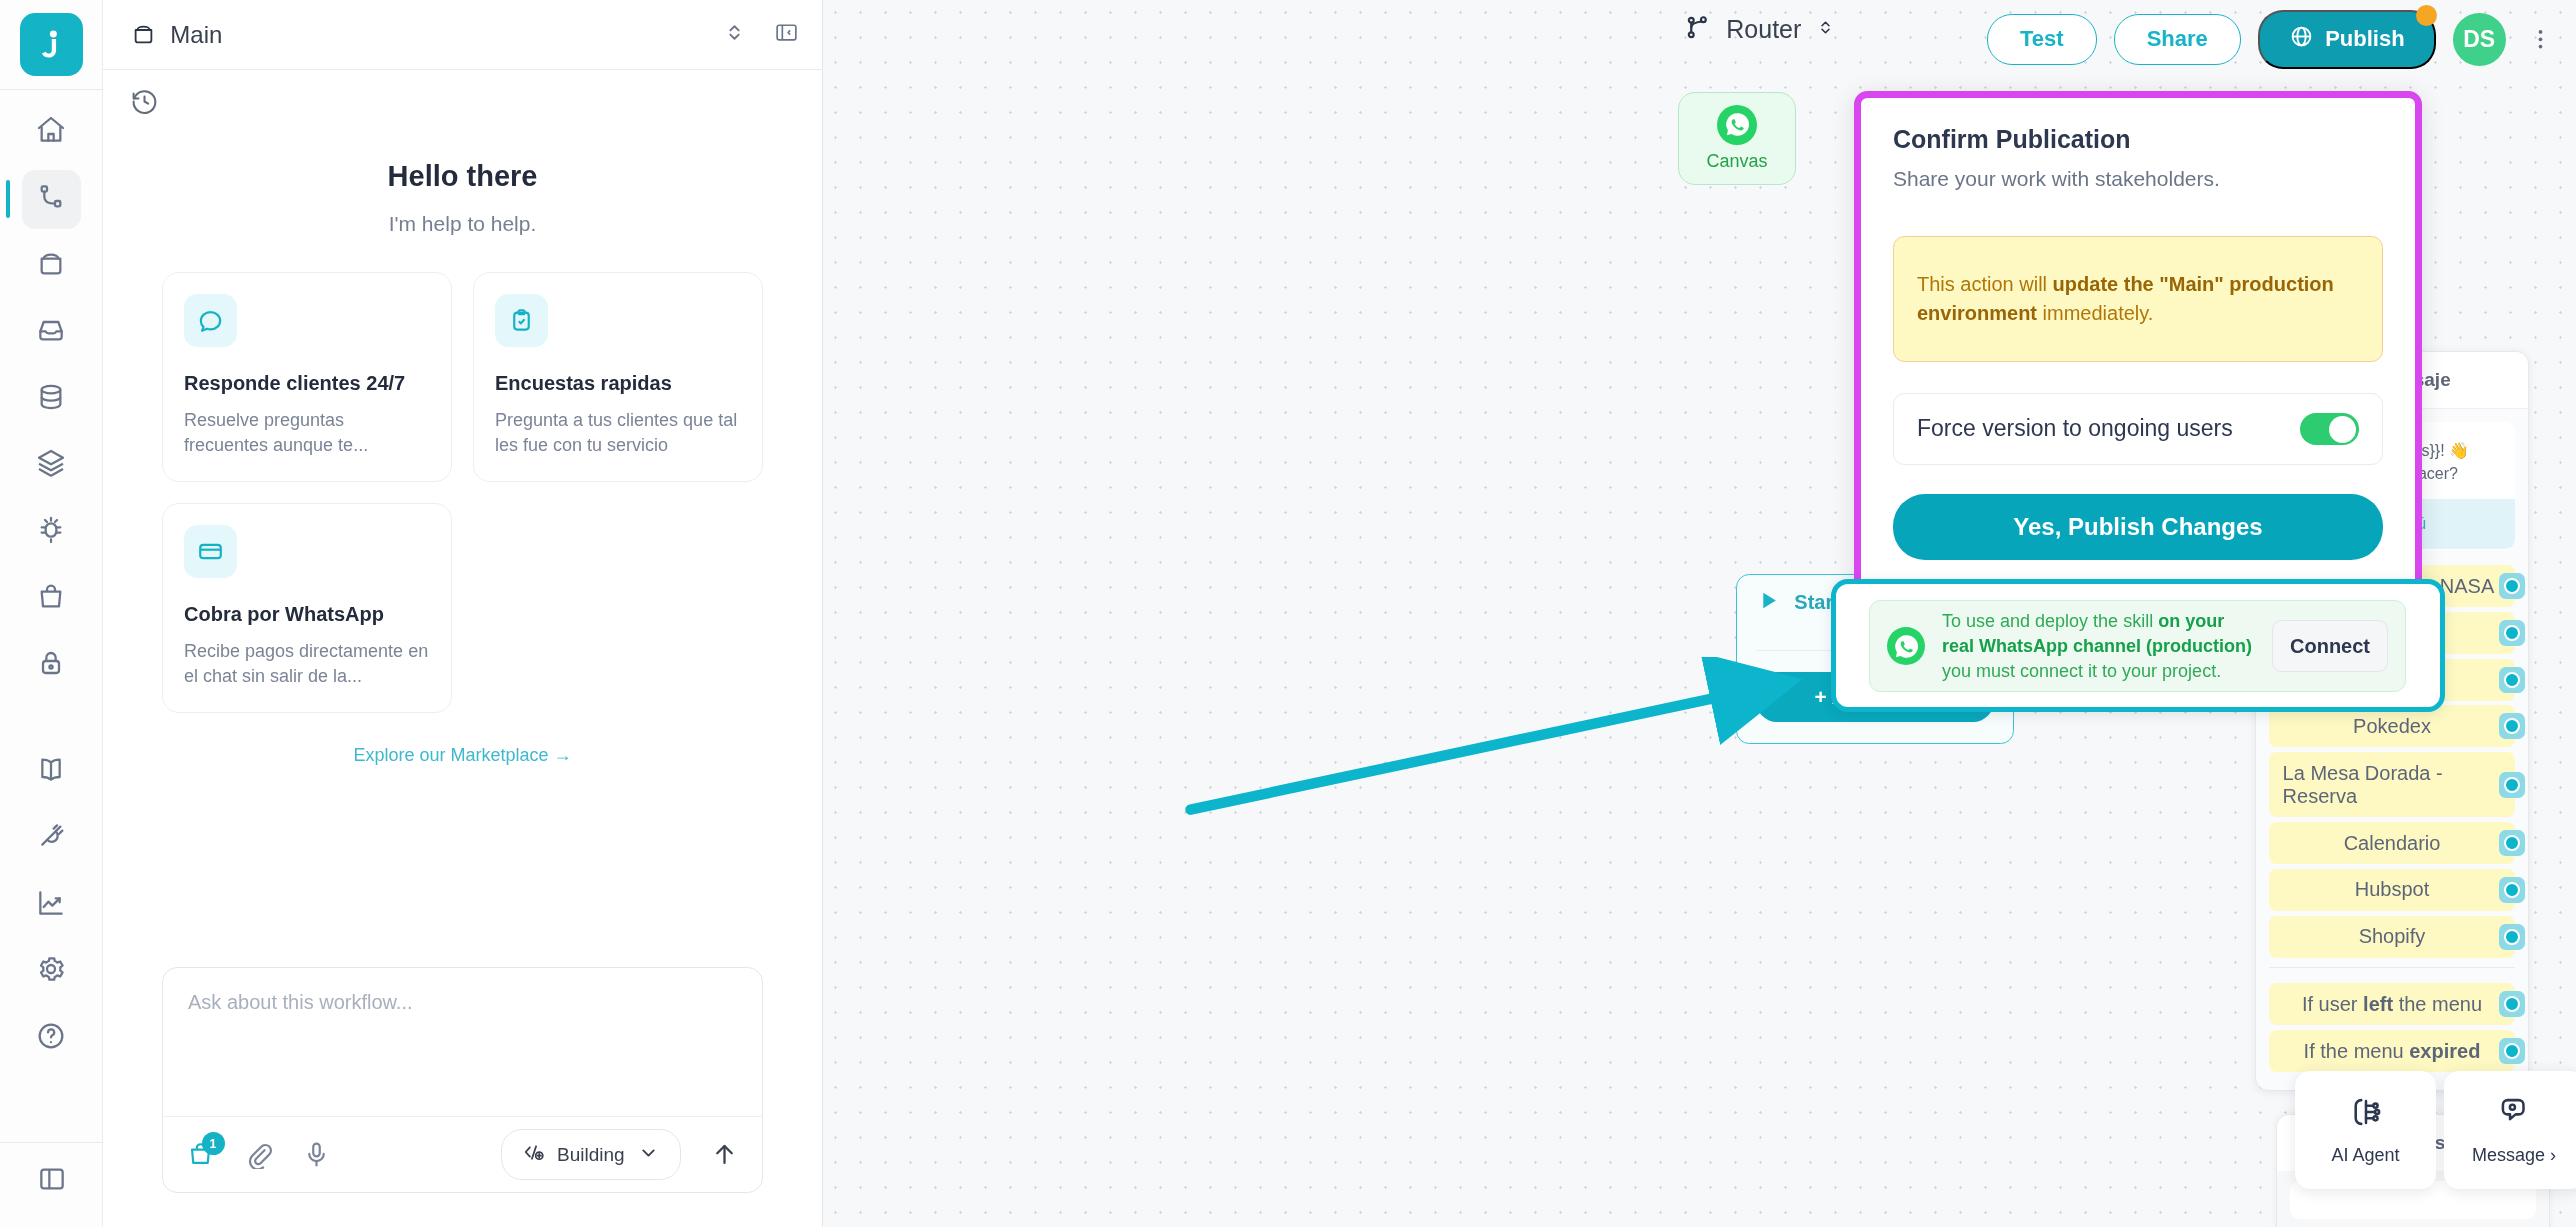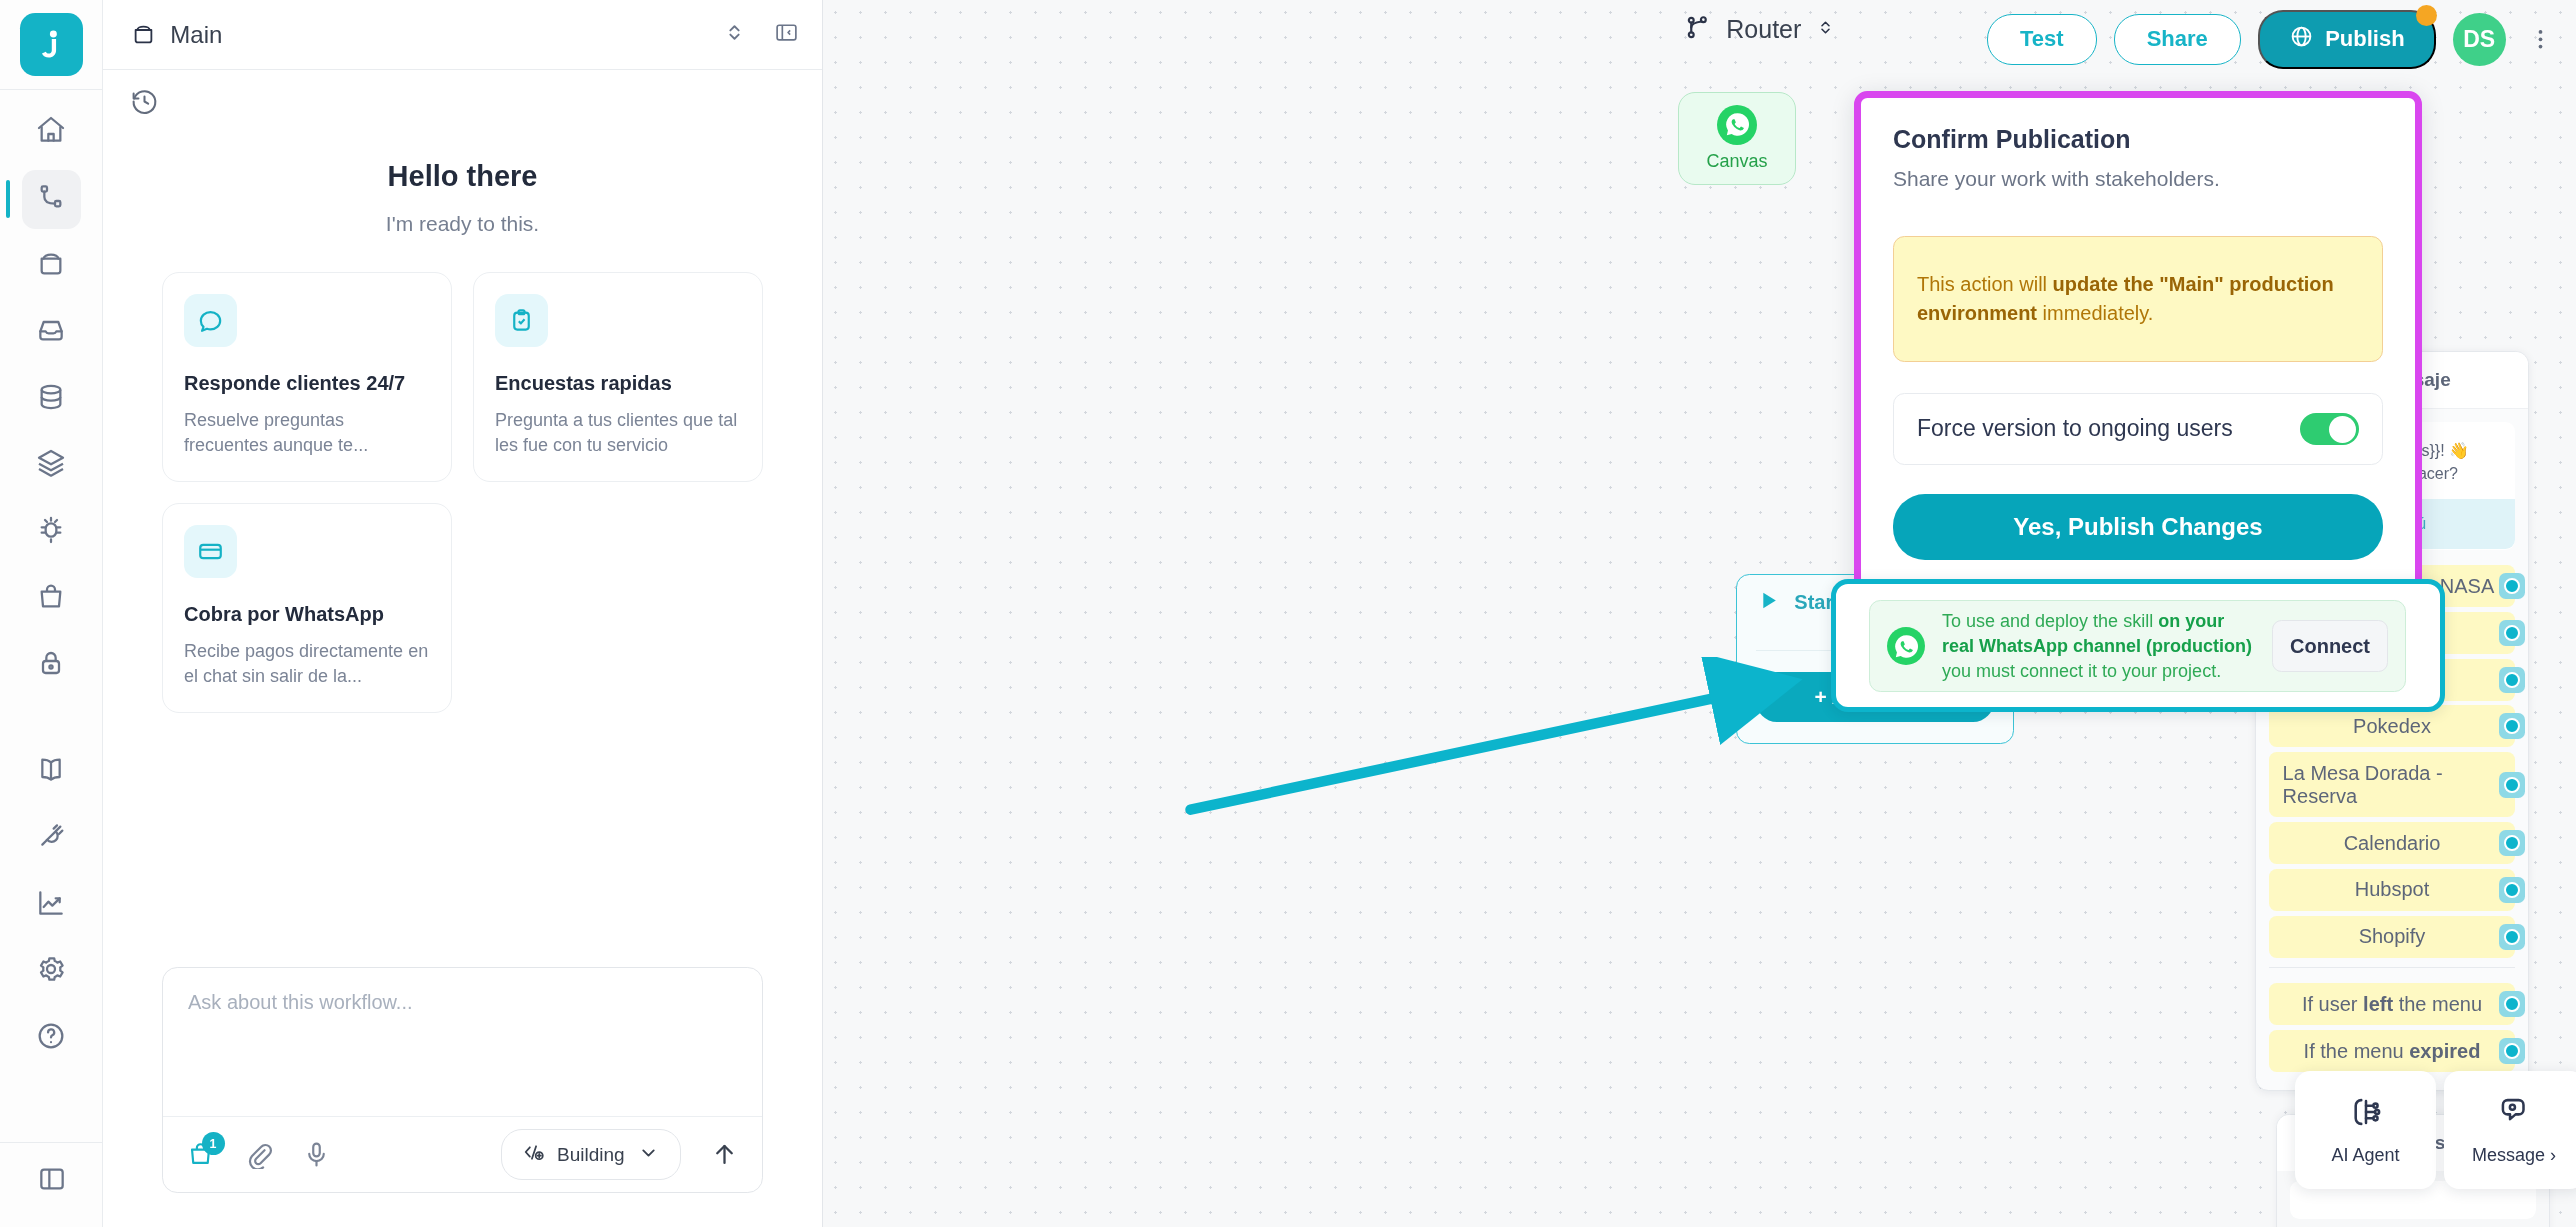--- a/index.html
+++ b/index.html
@@ -464,21 +464,21 @@
     <div class="panel-sub">
       <span><svg viewBox="0 0 24 24" fill="none" stroke="currentColor" stroke-width="1.7" stroke-linecap="round" stroke-linejoin="round">
             <path d="M3.5 9.5A9 9 0 1 1 3 12"></path>
             <path d="M3 5.5v4h4"></path>
             <path d="M12 7.8V12l3 1.8"></path>
           </svg></span>
     </div>
 
     <div class="hero">
       <div class="hero-h">Hello there</div>
-      <div class="hero-p">I'm ready to this.</div>
+      <div class="hero-p">I'm help to help.</div>
     </div>
 
     <div class="cards">
       <div class="card">
         <div class="card-ico">
             <svg viewBox="0 0 24 24" fill="none" stroke="currentColor" stroke-width="1.8" stroke-linejoin="round">
               <path d="M20 12.2c0 4-3.6 7.2-8 7.2-1 0-2-.2-2.9-.5L5 20.5l1.2-3.2A7 7 0 0 1 4 12.2C4 8.2 7.6 5 12 5s8 3.2 8 7.2z"></path>
             </svg>
           </div>
         <div class="card-t">Responde clientes 24/7</div>
@@ -500,20 +500,21 @@
             <svg viewBox="0 0 24 24" fill="none" stroke="currentColor" stroke-width="1.8" stroke-linejoin="round">
               <rect x="3.5" y="6.5" width="17" height="11" rx="2.5"></rect>
               <path d="M3.5 10.5h17"></path>
             </svg>
           </div>
         <div class="card-t">Cobra por WhatsApp</div>
         <div class="card-d">Recibe pagos directamente en el chat sin salir de la...</div>
       </div>
     </div>
 
+    <div class="mkt">Explore our Marketplace →</div>
 
     <div class="composer-wrap">
       <div class="composer">
         <div class="composer-ta">Ask about this workflow...</div>
         <div class="composer-bar">
           <span class="cb-ico teal">
             <svg viewBox="0 0 24 24" fill="none" stroke="currentColor" stroke-width="1.8" stroke-linejoin="round">
                 <path d="M5 8h14l-1 11H6z"></path>
                 <path d="M9 8V6.5a3 3 0 0 1 6 0V8"></path>
               </svg>

